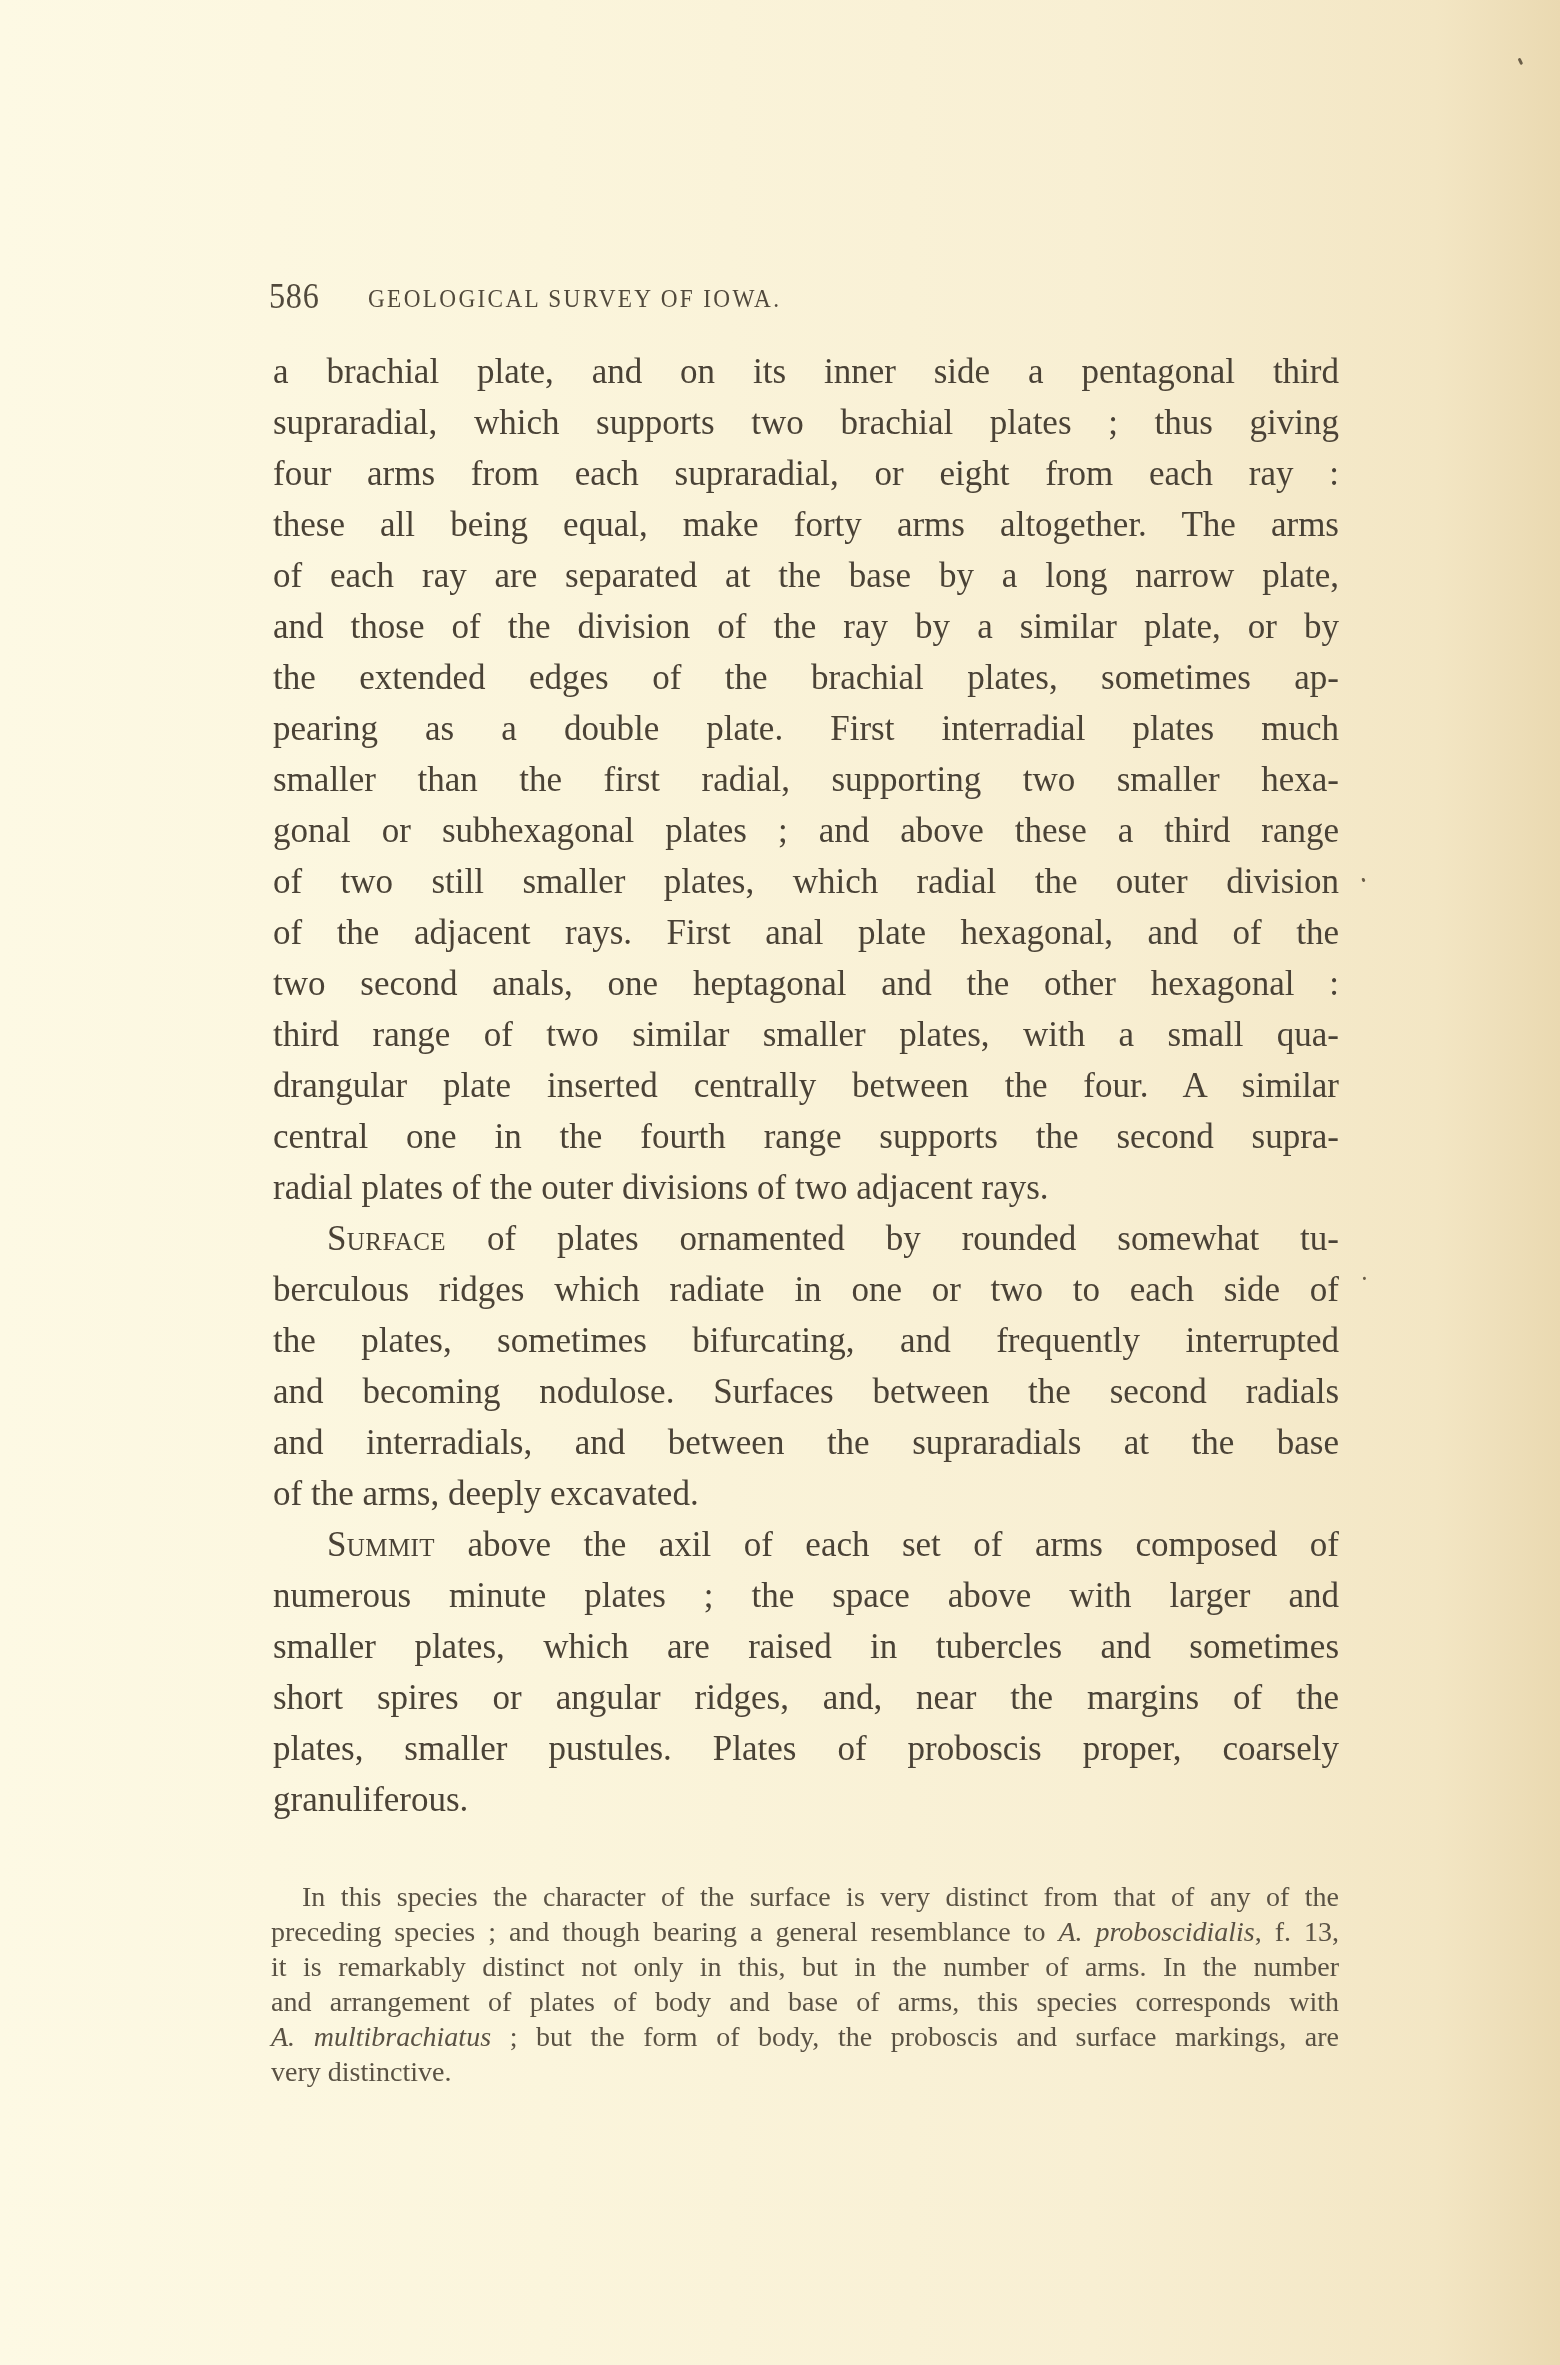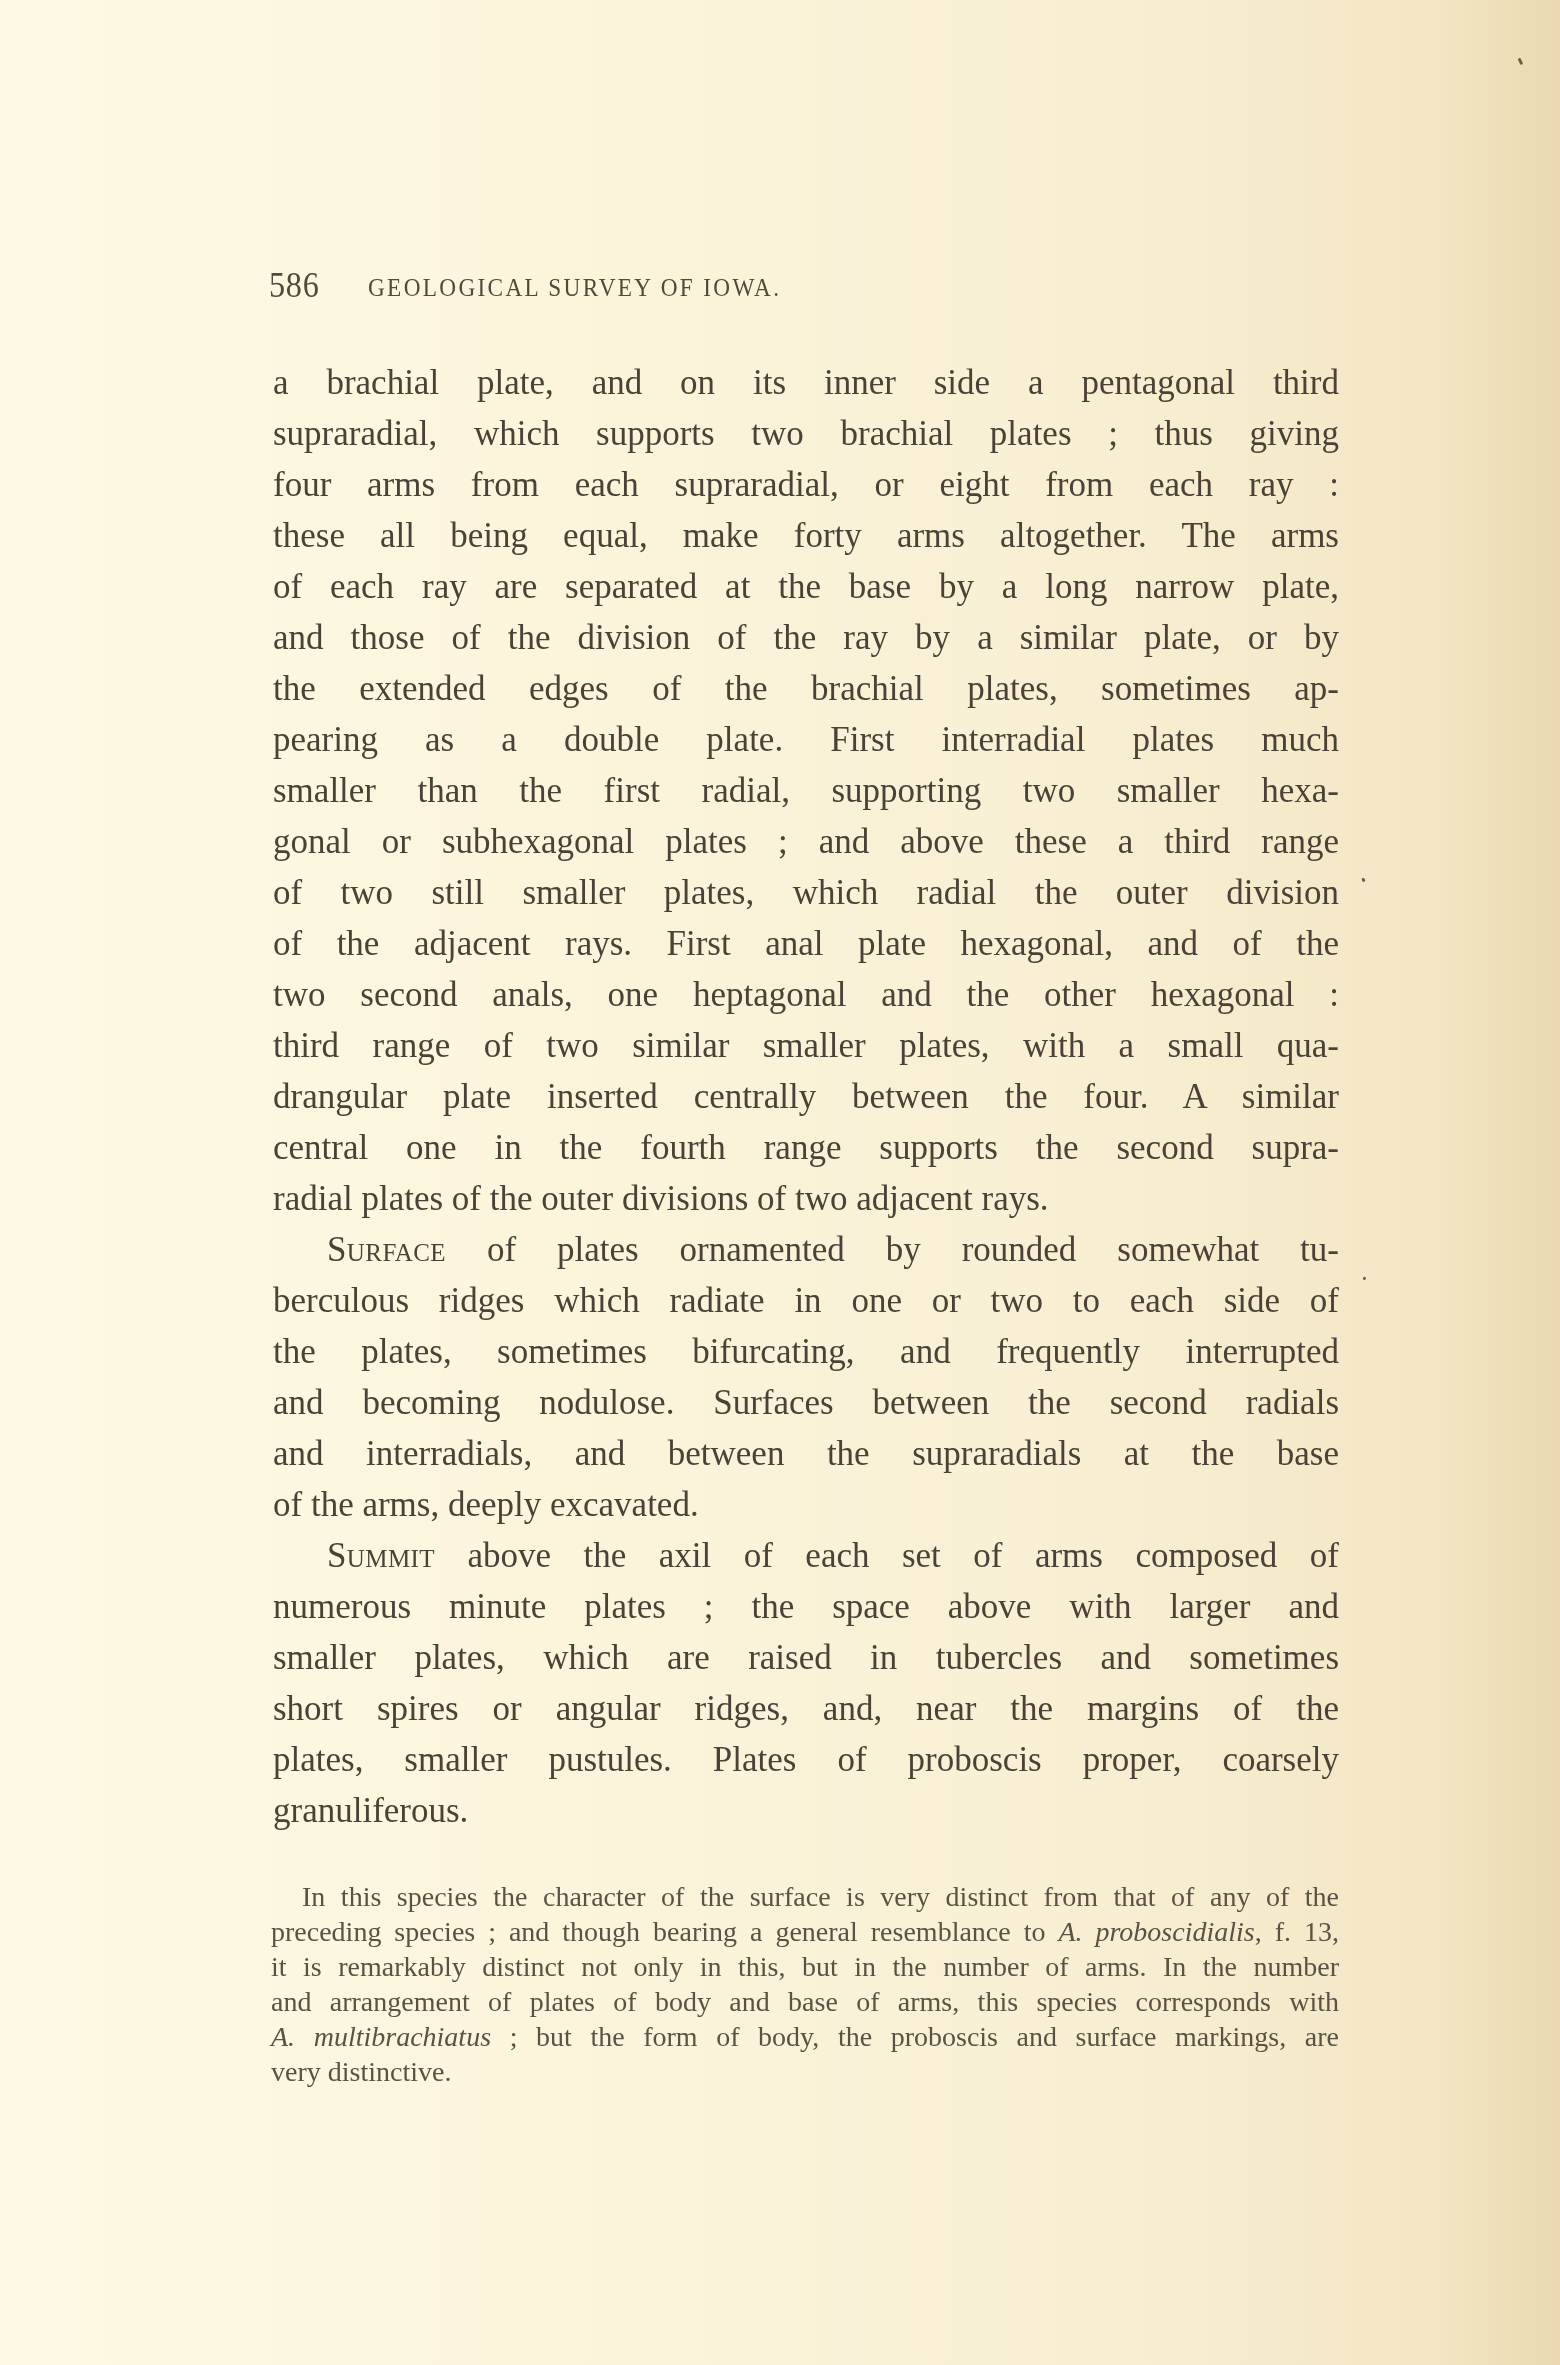--- a/index.html
+++ b/index.html
@@ -17,21 +17,21 @@
     }
     .page {
       position: absolute;
       left: 0; top: 0;
       width: 1561px;
       height: 2366px;
     }
     .running-head {
       position: absolute;
       left: 269px;
-      top: 266px;
+      top: 277px;
       width: 1066px;
       height: 50px;
     }
     .page-number {
       position: absolute;
       left: 0;
       top: 0;
       font-size: 35px;
       letter-spacing: 0.8px;
       color: #51493c;
@@ -44,21 +44,21 @@
       top: 8.3px;
       font-size: 25px;
       letter-spacing: 2.5px;
       color: #51493c;
       transform: scaleX(0.93);
       transform-origin: left top;
     }
     .main-text {
       position: absolute;
       left: 273px;
-      top: 357px;
+      top: 346px;
       width: 1066px;
     }
     .line {
       display: block;
       font-size: 35px;
       line-height: 51px;
       height: 51px;
       white-space: nowrap;
       text-align: justify;
       text-align-last: justify;

